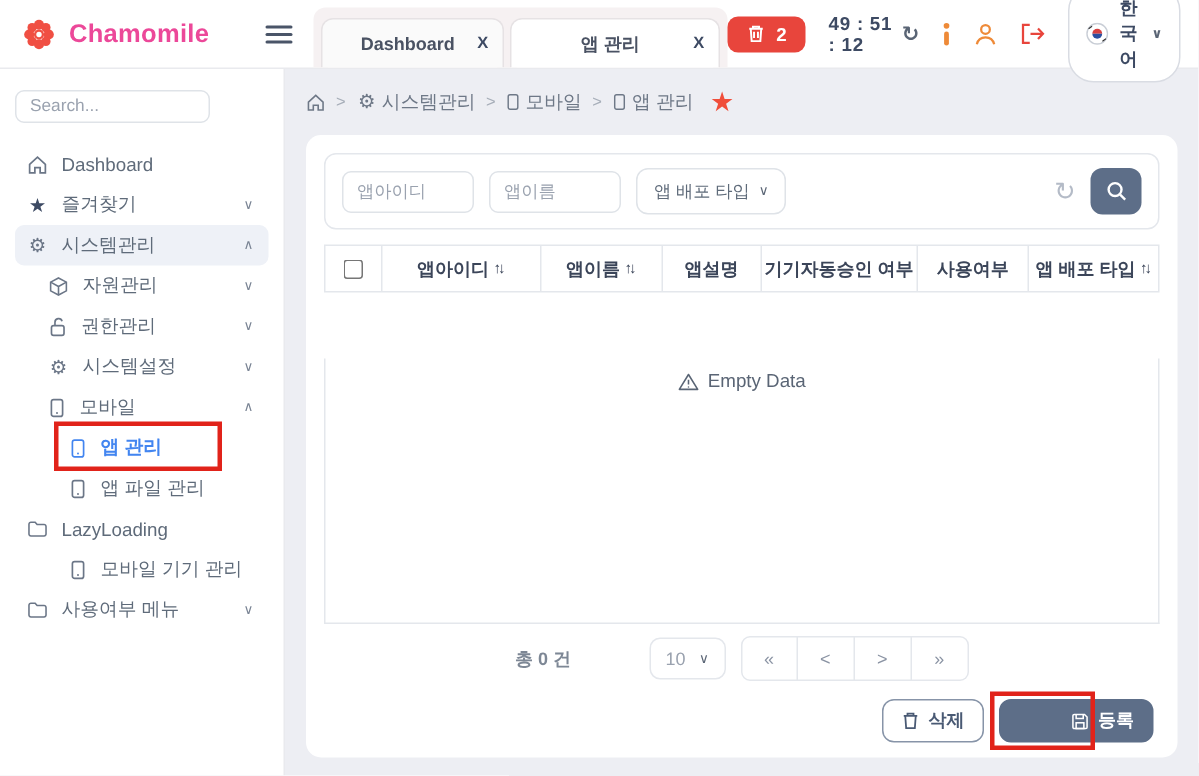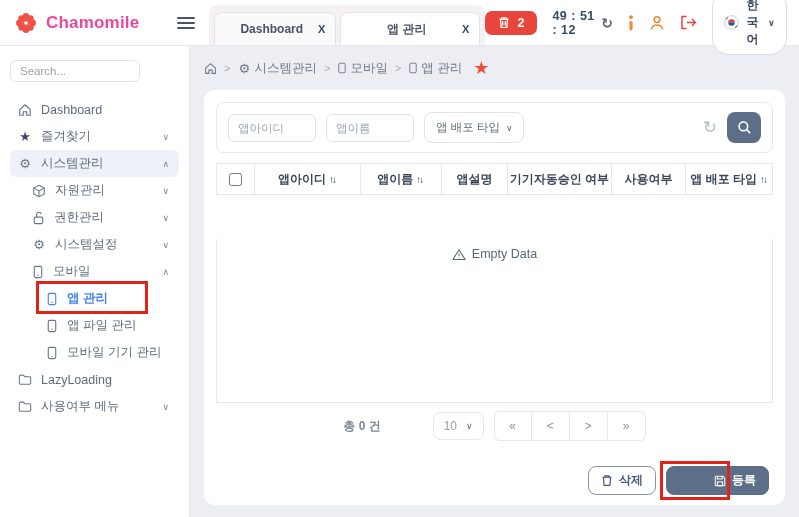--- a/index.html
+++ b/index.html
@@ -68,21 +68,21 @@
   .empty-wrap { display:flex; align-items:center; gap:6px; color:#5a6575; font-size:12.5px; }
 
   .pagi { margin-top:8px; display:flex; align-items:center; justify-content:center; gap:10px; font-size:12px; color:#6e7887; }
   .pagi-total { font-weight:bold; color:#7d8795; }
   .page-size { border:1px solid #e4e7ec; border-radius:7px; padding:6px 10px; display:flex; align-items:center; gap:9px; color:#9aa2af; cursor:pointer;margin-left:42px; }
   .pg-group { display:flex; }
   .pg-btn { width:38px; height:30px; border:1px solid #e4e7ec; border-left:none; background:#fff; color:#8a93a3; font-size:12px; display:flex; align-items:center; justify-content:center; cursor:pointer; }
   .pg-btn:first-child { border-left:1px solid #e4e7ec; border-radius:6px 0 0 6px; }
   .pg-btn:last-child { border-radius:0 6px 6px 0; }
 
-  .card-footer { margin-top:25px; display:flex; justify-content:flex-end; gap:10px; padding-right:4px; }
+  .card-footer { margin-top:12px; display:flex; justify-content:flex-end; gap:10px; padding-right:4px; }
   .btn { height:29px; border-radius:8px; font-size:12px; font-weight:bold; display:flex; align-items:center; gap:6px; padding:0 12px; cursor:pointer; font-family:inherit; }
   .btn-outline { background:#fff; border:1px solid #8794a8; color:#4a5a74; }
   .btn-fill { background:#5d6e88; border:1px solid #5d6e88; color:#fff; position:relative;padding-left:47px; }
 
   .annotation-box { position:absolute; border:3px solid #e1231a; pointer-events:none; }
   .annot-sidebar { left:-2px; top:-4px; width:112px; height:33px; }
   .annot-register { left:-7px; top:-6px; width:70px; height:39px; }
 
   svg { display:block; }
 </style>
@@ -258,37 +258,37 @@
       <div class="mi lvl2">
         <span>
           <svg width="12" height="14" viewBox="0 0 12 15" fill="none" stroke-width="1.2">
               <rect x="2" y="1.5" width="8" height="12" rx="1.6"></rect>
               <circle cx="6" cy="11" r="0.7" fill="#6b7687" stroke="none"></circle>
             </svg>
         </span>
         <span>앱 파일 관리</span>
       </div>
 
+      <div class="mi">
+        <span>
+          <svg width="14" height="13" viewBox="0 0 16 14" fill="none" stroke-width="1.2">
+              <path d="M1.5 3.5 a1.5 1.5 0 0 1 1.5-1.5 h3.2 l1.5 1.8 h5.3 a1.5 1.5 0 0 1 1.5 1.5 v5.7 a1.5 1.5 0 0 1 -1.5 1.5 h-10 a1.5 1.5 0 0 1 -1.5-1.5 Z"></path>
+            </svg>
+        </span>
+        <span>LazyLoading</span>
+      </div>
+
       <div class="mi lvl2">
         <span>
           <svg width="12" height="14" viewBox="0 0 12 15" fill="none" stroke-width="1.2">
               <rect x="2" y="1.5" width="8" height="12" rx="1.6"></rect>
               <circle cx="6" cy="11" r="0.7" fill="#6b7687" stroke="none"></circle>
             </svg>
         </span>
         <span>모바일 기기 관리</span>
-      </div>
-
-      <div class="mi">
-        <span>
-          <svg width="14" height="13" viewBox="0 0 16 14" fill="none" stroke-width="1.2">
-              <path d="M1.5 3.5 a1.5 1.5 0 0 1 1.5-1.5 h3.2 l1.5 1.8 h5.3 a1.5 1.5 0 0 1 1.5 1.5 v5.7 a1.5 1.5 0 0 1 -1.5 1.5 h-10 a1.5 1.5 0 0 1 -1.5-1.5 Z"></path>
-            </svg>
-        </span>
-        <span>LazyLoading</span>
       </div>
 
       <div class="mi">
         <span>
           <svg width="14" height="13" viewBox="0 0 16 14" fill="none" stroke-width="1.2">
               <path d="M1.5 3.5 a1.5 1.5 0 0 1 1.5-1.5 h3.2 l1.5 1.8 h5.3 a1.5 1.5 0 0 1 1.5 1.5 v5.7 a1.5 1.5 0 0 1 -1.5 1.5 h-10 a1.5 1.5 0 0 1 -1.5-1.5 Z"></path>
             </svg>
         </span>
         <span>사용여부 메뉴</span>
         <span class="chev">∨</span>

